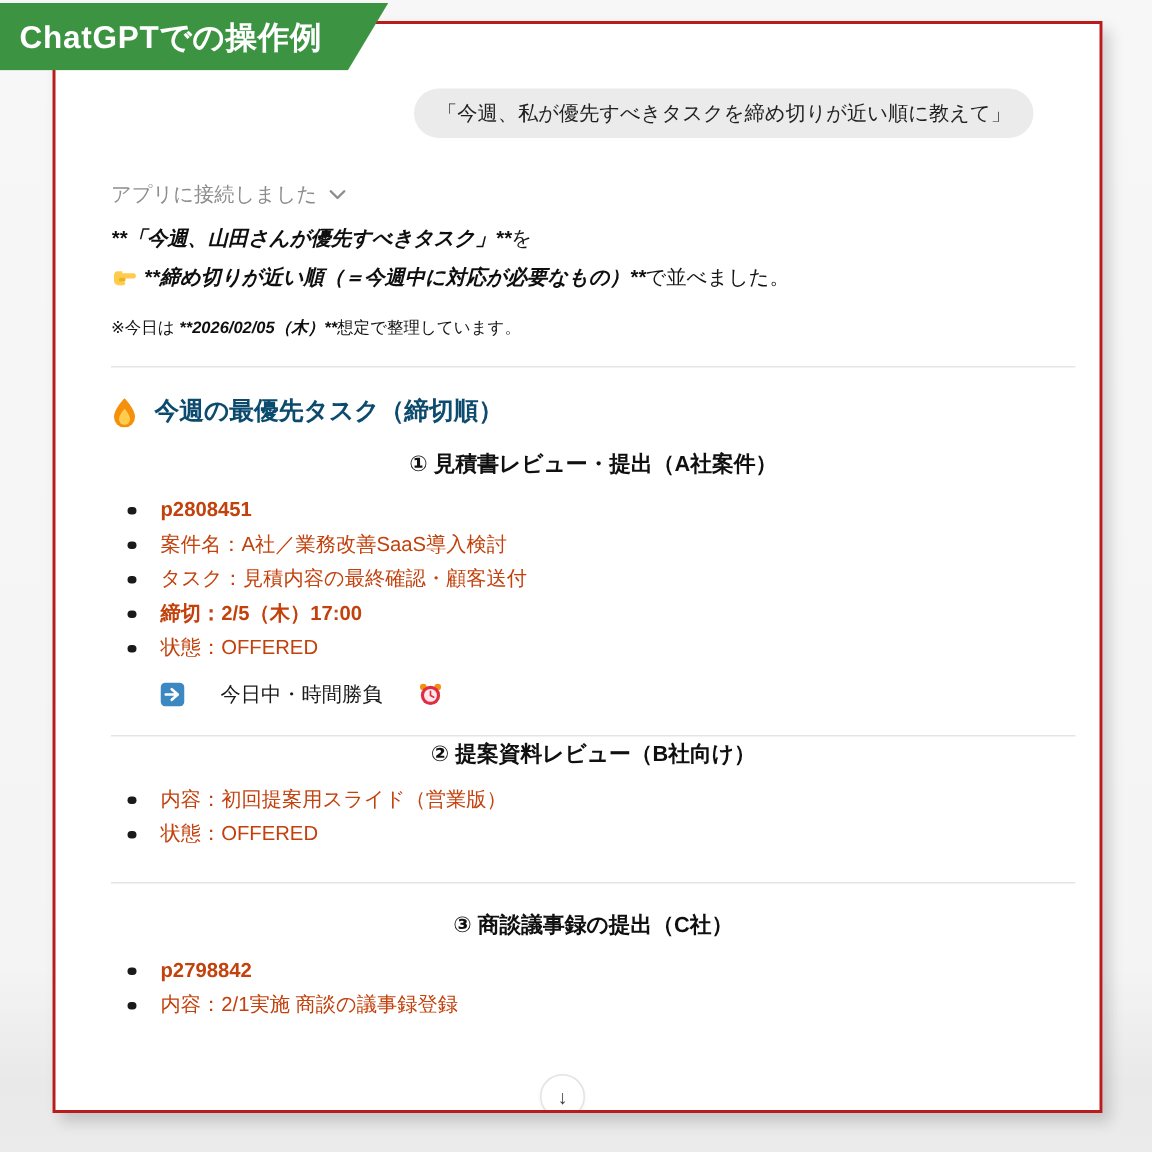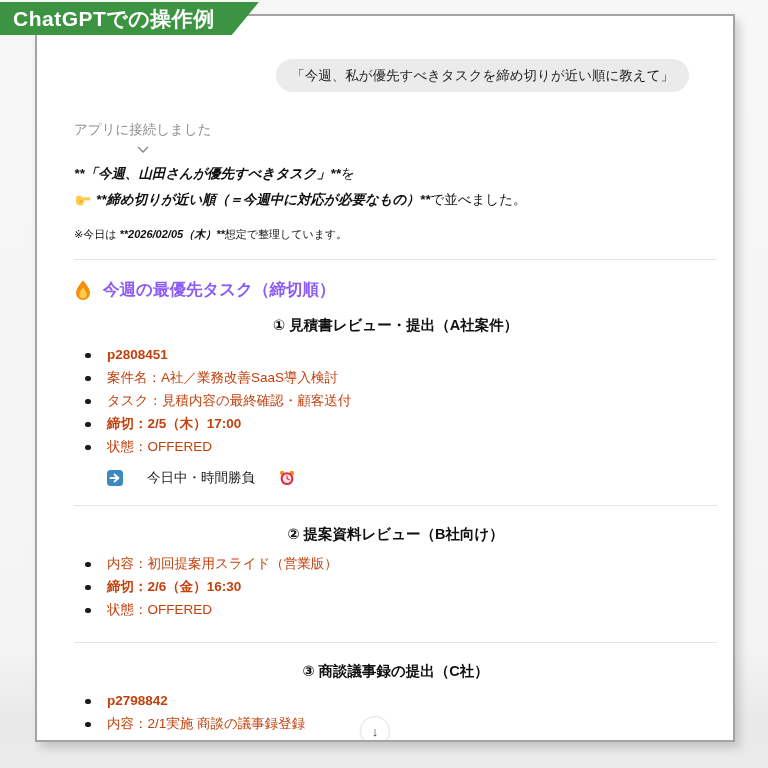--- a/index.html
+++ b/index.html
@@ -7,61 +7,61 @@
   body {
     font-family: "Liberation Sans", "DejaVu Sans", sans-serif;
     background: linear-gradient(180deg, #f7f7f7 0%, #f4f4f4 84%, #e9e9e9 94%, #ebebeb 100%);
     position: relative;
     overflow: hidden;
     color: #141414;
   }
   .card {
     position: absolute; left: 35px; top: 14px; width: 700px; height: 728px;
     background: #ffffff;
-    border: 2px solid #a3a3a3;
+    border: 2px solid #b91c1c;
     box-shadow: 5px 6px 9px rgba(0,0,0,0.16);
     overflow: hidden;
   }
   .card-content {
     position: relative; width: 100%; height: 100%;
     padding: 0 16px 0 37px;
     display: flex; flex-direction: column; align-items: stretch;
   }
   .badge {
-    position: absolute; left: 0; top: 2px; height: 33px; z-index: 10;
+    position: absolute; left: 0; top: 2px; height: 45px; z-index: 10;
     background: #3c9442; color: #ffffff;
     display: inline-flex; align-items: center;
     font-size: 21px; font-weight: bold; letter-spacing: 0.5px;
     padding: 0 44px 0 13px;
     clip-path: polygon(0 0, 100% 0, calc(100% - 27px) 100%, 0 100%);
   }
   .bubble-row { margin-top: 43px; display: flex; justify-content: flex-end; }
   .bubble {
     background: #ebebeb; color: #1f1f1f;
     border-radius: 17px; padding: 8px 15px;
     font-size: 13.5px; line-height: 17px; margin-right: 28px;
   }
   .connect-row {
     margin-top: 29px; display: inline-flex; align-items: center; gap: 7px;
-    color: #8d8d8d; font-size: 13.5px; width: fit-content; cursor: pointer; flex-direction: column;
+    color: #8d8d8d; font-size: 13.5px; width: fit-content; cursor: pointer;
   }
   .p1 { margin: 7px 0 0; line-height: 26px; font-size: 13.5px; }
   .p2 { margin: 8px 0 0;  line-height: 26px; font-size: 11px; }
   .inline-ico { display: inline-block; vertical-align: -3px; margin-right: 5px; }
   strong { font-weight: bold; color: #0f0f0f; font-style: italic; }
   .divider { border: 0; border-top: 1px solid #e5e5e5; width: 100%; }
   .d1 { margin-top: 12px; }
   .d2 { margin-top: 17px; }
   .d3 { margin-top: 19px; }
   .h2 {
     margin: 17px 0 0; font-size: 16.5px; font-weight: bold; line-height: 25px;
-    display: flex; align-items: center; gap: 11px; color: #8b5cf6;
+    display: flex; align-items: center; gap: 11px; color: #0c4a6e;
   }
   .h3 { margin: 13px 0 0; font-size: 14.5px; font-weight: bold; line-height: 21px; color: #101010; text-align: center; }
-  .h3.mt17 { margin-top: 18px; }
+  .h3.mt17 { margin-top: 2px; }
   .h3.mt16 { margin-top: 18px; }
   ul.bullets { margin: 9px 0 0; list-style: none; padding-left: 33px; font-size: 13.5px; }
   ul.bullets li { position: relative; line-height: 20px; margin-bottom: 3px; color: #c2410c; }
   ul.bullets li::before {
     content: ""; position: absolute; left: -22px; top: 7.5px;
     width: 5.5px; height: 5.5px; border-radius: 50%; background: #1a1a1a;
   }
   ul.bullets li.bold { font-weight: bold; }
   .note-line {
     margin: 8px 0 0 33px; display: flex; align-items: center; gap: 24px;
@@ -152,21 +152,20 @@
           <path d="M8 5.8 L8 8.6 L10.2 9.8" fill="none" stroke="#dd2e44" stroke-width="1.1" stroke-linecap="round"></path>
         </svg>
       </span>
     </div>
 
     <hr class="divider d2">
 
     <div class="h3 mt17">② 提案資料レビュー（B社向け）</div>
     <ul class="bullets">
       <li>内容：初回提案用スライド（営業版）</li>
-      <li class="bold">締切：2/6（金）16:30</li>
       <li>状態：OFFERED</li>
     </ul>
 
     <hr class="divider d3">
 
     <div class="h3 mt16">③ 商談議事録の提出（C社）</div>
     <ul class="bullets">
       <li class="bold">p2798842</li>
       <li>内容：2/1実施 商談の議事録登録</li>
     </ul>

